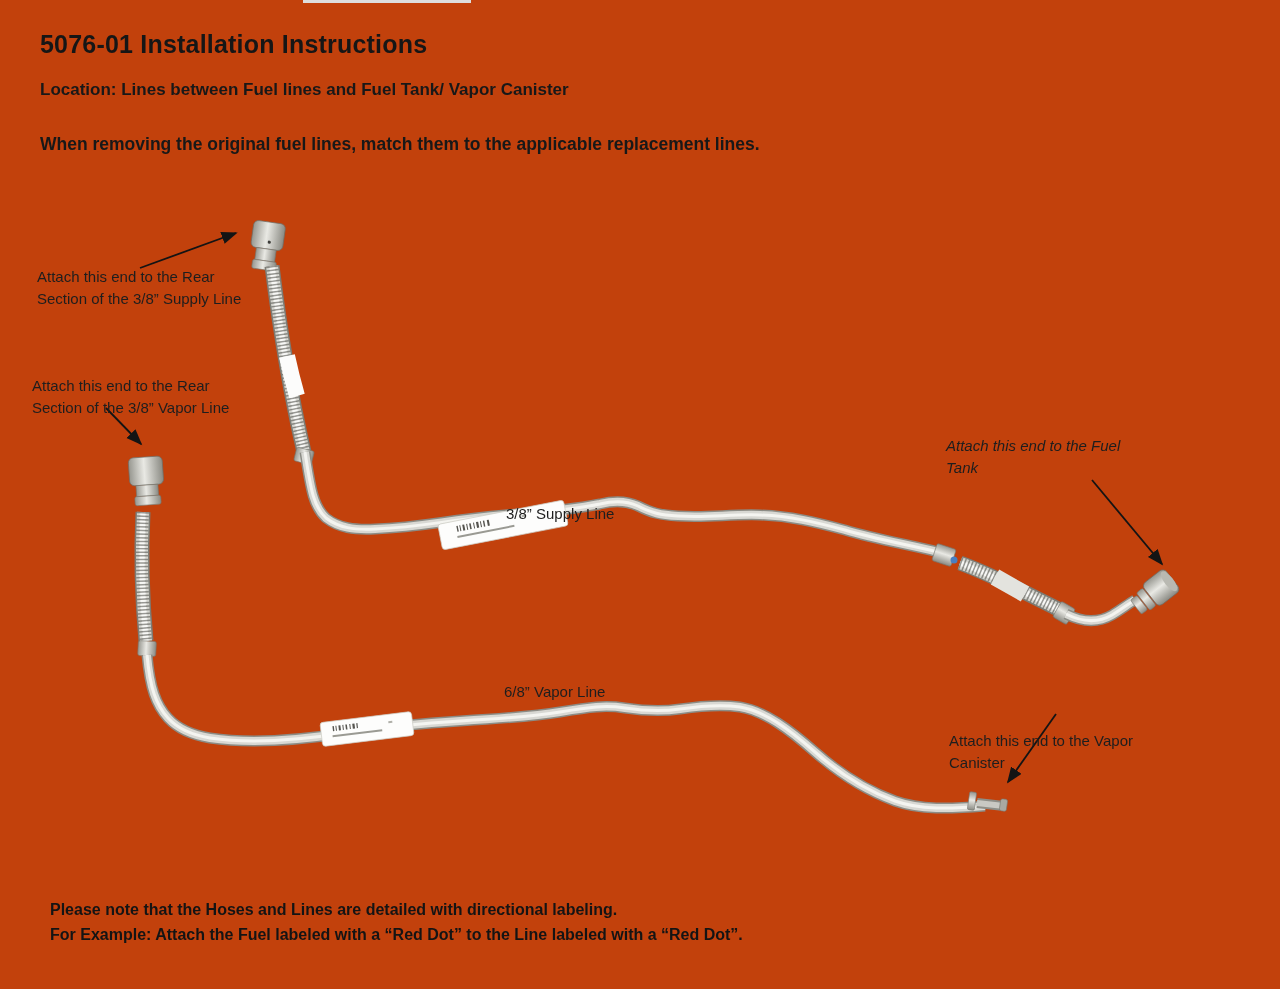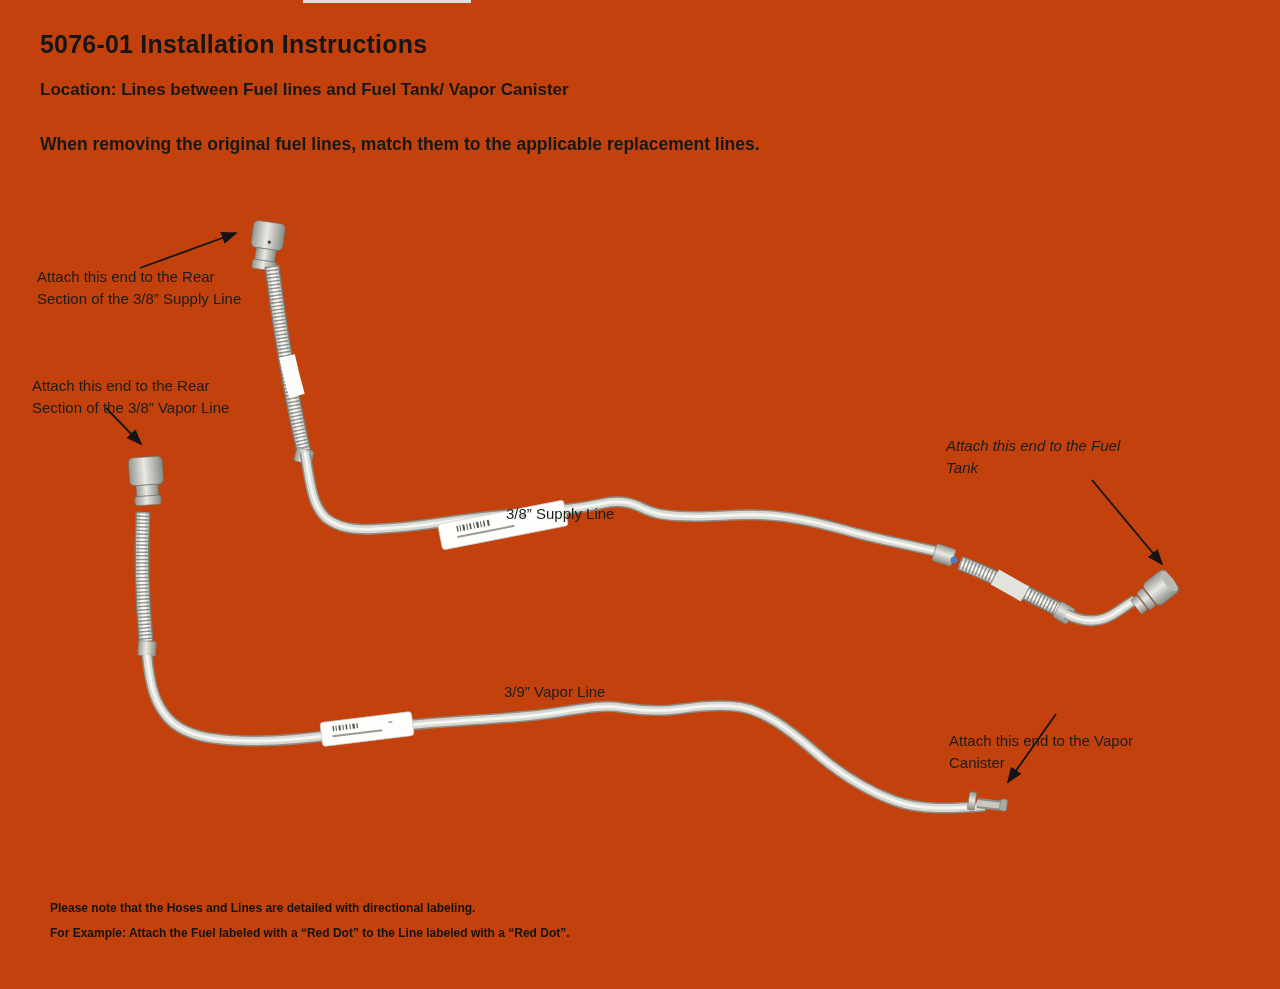--- a/index.html
+++ b/index.html
@@ -17,21 +17,21 @@
   .intro { left:40px; top:134px; font-size:17.5px; }
   .ann {
     font-size:15px; line-height:21.5px; color:#1e1e1e; white-space:pre-line;
   }
   .ann-supply-rear    { left:37px;  top:266px; }
   .ann-vapor-rear     { left:32px;  top:375px; }
   .lbl-supply         { left:506px; top:503px; }
   .ann-fuel-tank      { left:946px; top:435px;font-style:italic; }
   .lbl-vapor          { left:504px; top:681px; }
   .ann-vapor-canister { left:949px; top:682px;margin-top:48px; }
-  .note { font-size:12px; font-weight:bold; color:#141414; }
+  .note { font-size:16px; font-weight:bold; color:#141414; }
   .note1 { left:50px; top:901px; }
   .note2 { left:50px; top:926px; }
   .top-sliver {
     left:303px; top:0; width:168px; height:3px; background:#dedede;
   }
   svg { position:absolute; left:0; top:0; }
 </style>
 </head>
 <body>
 
@@ -203,20 +203,20 @@
   <div class="abs subhead loc">Location: Lines between Fuel lines and Fuel Tank/ Vapor Canister</div>
   <div class="abs subhead intro">When removing the original fuel lines, match them to the applicable replacement lines.</div>
 
   <div class="abs ann ann-supply-rear">Attach this end to the Rear
 Section of the 3/8” Supply Line</div>
   <div class="abs ann ann-vapor-rear">Attach this end to the Rear
 Section of the 3/8” Vapor Line</div>
   <div class="abs ann lbl-supply">3/8” Supply Line</div>
   <div class="abs ann ann-fuel-tank">Attach this end to the Fuel
 Tank</div>
-  <div class="abs ann lbl-vapor">3/9” Vapor Line</div>
+  <div class="abs ann lbl-vapor">6/8” Vapor Line</div>
   <div class="abs ann ann-vapor-canister">Attach this end to the Vapor
 Canister</div>
 
   <div class="abs note note1">Please note that the Hoses and Lines are detailed with directional labeling.</div>
   <div class="abs note note2">For Example: Attach the Fuel labeled with a “Red Dot” to the Line labeled with a “Red Dot”.</div>
 
 </div>
 
 </body></html>

